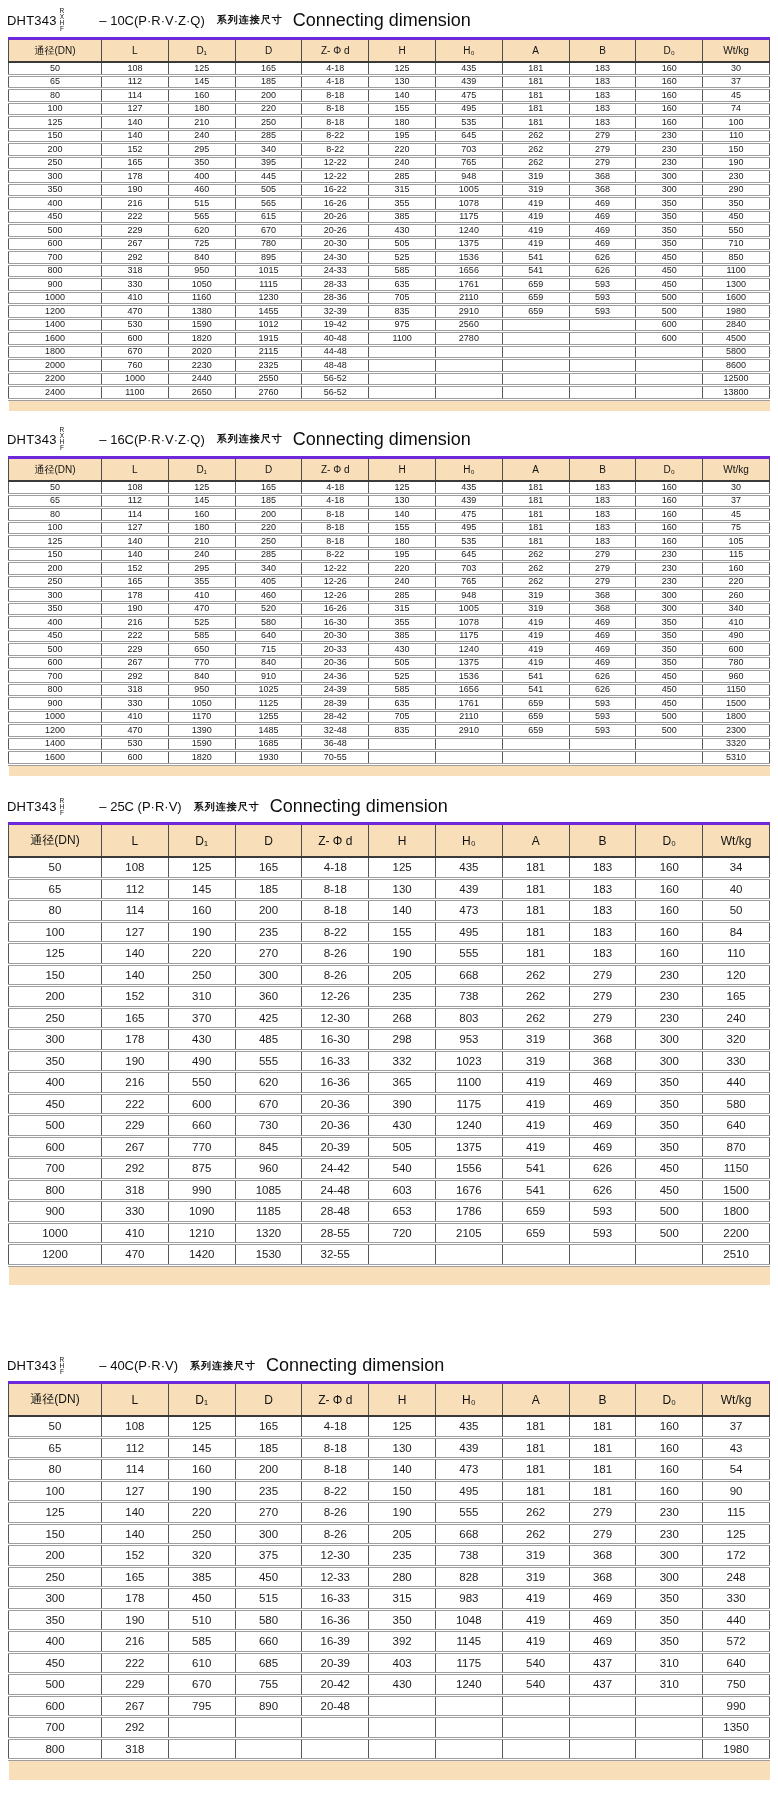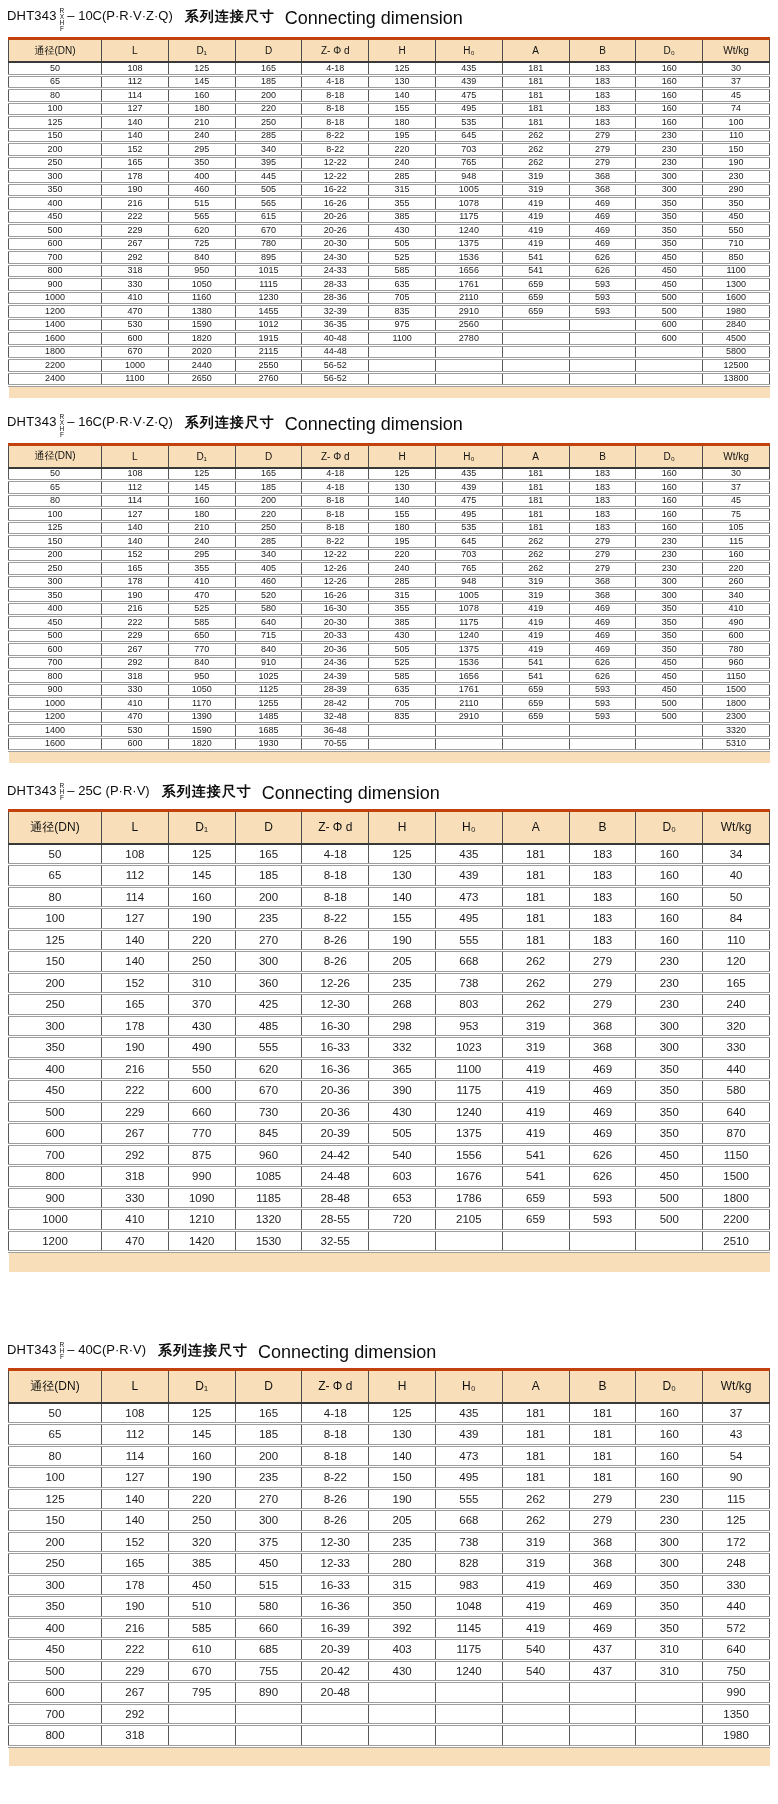--- a/index.html
+++ b/index.html
@@ -1,32 +1,32 @@
 <!DOCTYPE html>
 <html><head>
 <meta charset="utf-8">
 <style>
   html,body{margin:0;padding:0;background:#ffffff;}
   body{width:778px;min-height:1804px;font-family:"Liberation Sans","DejaVu Sans",sans-serif;color:#151515;}
   .page{padding:4px 0 0 0;}
 
   .sec{margin:0;}
-  .sec-title{display:flex;align-items:flex-start;margin:0 0 5px 7px;font-size:13px;color:#0d0d0d;white-space:nowrap;}
+  .sec-title{display:flex;align-items:center;margin:0 0 5px 7px;font-size:13px;color:#0d0d0d;white-space:nowrap;}
   .sec-title .model{letter-spacing:0.2px;}
   .stack{display:inline-flex;flex-direction:column;align-items:center;justify-content:center;
          font-size:6.5px;line-height:6px;margin:0 3px;color:#0d0d0d;}
-  .sec-title .code{margin-right:6px;}
-  .sec-title .cn{font-weight:bold;font-size:14px;margin-left:6px;letter-spacing:1px;}
+  .sec-title .code{margin-right:6px;margin-left:32px;}
+  .sec-title .cn{font-weight:bold;font-size:10px;margin-left:6px;letter-spacing:1px;}
   .sec-title .en{font-size:18px;margin-left:10px;}
 
   table{border-collapse:collapse;table-layout:fixed;width:762px;margin:0 8px;}
   th,td{padding:0;text-align:center;vertical-align:middle;overflow:hidden;white-space:nowrap;}
   th{background:#f8dfb9;font-weight:normal;color:#111;
      border-left:1px solid #4c4c4c;border-right:1px solid #4c4c4c;}
-  thead tr{border-top:3px solid #c2410c;border-bottom:2px solid #3a3a3a;}
+  thead tr{border-top:3px solid #6d28d9;border-bottom:2px solid #3a3a3a;}
   td{border-left:1px solid #585858;border-right:1px solid #585858;background:#ffffff;color:#1c1c1c;}
   tbody tr{border-top:3px double #9e9e9e;}
   tbody tr:first-child{border-top:none;}
   tfoot tr{border-top:3px double #9e9e9e;}
   tfoot td{background:#f8dfb9;height:6px;border-left:none;border-right:none;}
   th:first-child,td:first-child{width:92px;}
 
   .t-small th{height:21px;font-size:10px;}
   .t-small td{height:10.5px;font-size:9px;line-height:1;}
   .t-large th{height:31px;font-size:12px;}
@@ -315,21 +315,21 @@
             <td>659</td>
             <td>593</td>
             <td>500</td>
             <td>1980</td>
           </tr>
           <tr>
             <td>1400</td>
             <td>530</td>
             <td>1590</td>
             <td>1012</td>
-            <td>36-35</td>
+            <td>19-42</td>
             <td>975</td>
             <td>2560</td>
             <td></td>
             <td></td>
             <td>600</td>
             <td>2840</td>
           </tr>
           <tr>
             <td>1600</td>
             <td>600</td>
@@ -348,20 +348,33 @@
             <td>670</td>
             <td>2020</td>
             <td>2115</td>
             <td>44-48</td>
             <td></td>
             <td></td>
             <td></td>
             <td></td>
             <td></td>
             <td>5800</td>
+          </tr>
+          <tr>
+            <td>2000</td>
+            <td>760</td>
+            <td>2230</td>
+            <td>2325</td>
+            <td>48-48</td>
+            <td></td>
+            <td></td>
+            <td></td>
+            <td></td>
+            <td></td>
+            <td>8600</td>
           </tr>
           <tr>
             <td>2200</td>
             <td>1000</td>
             <td>2440</td>
             <td>2550</td>
             <td>56-52</td>
             <td></td>
             <td></td>
             <td></td>

